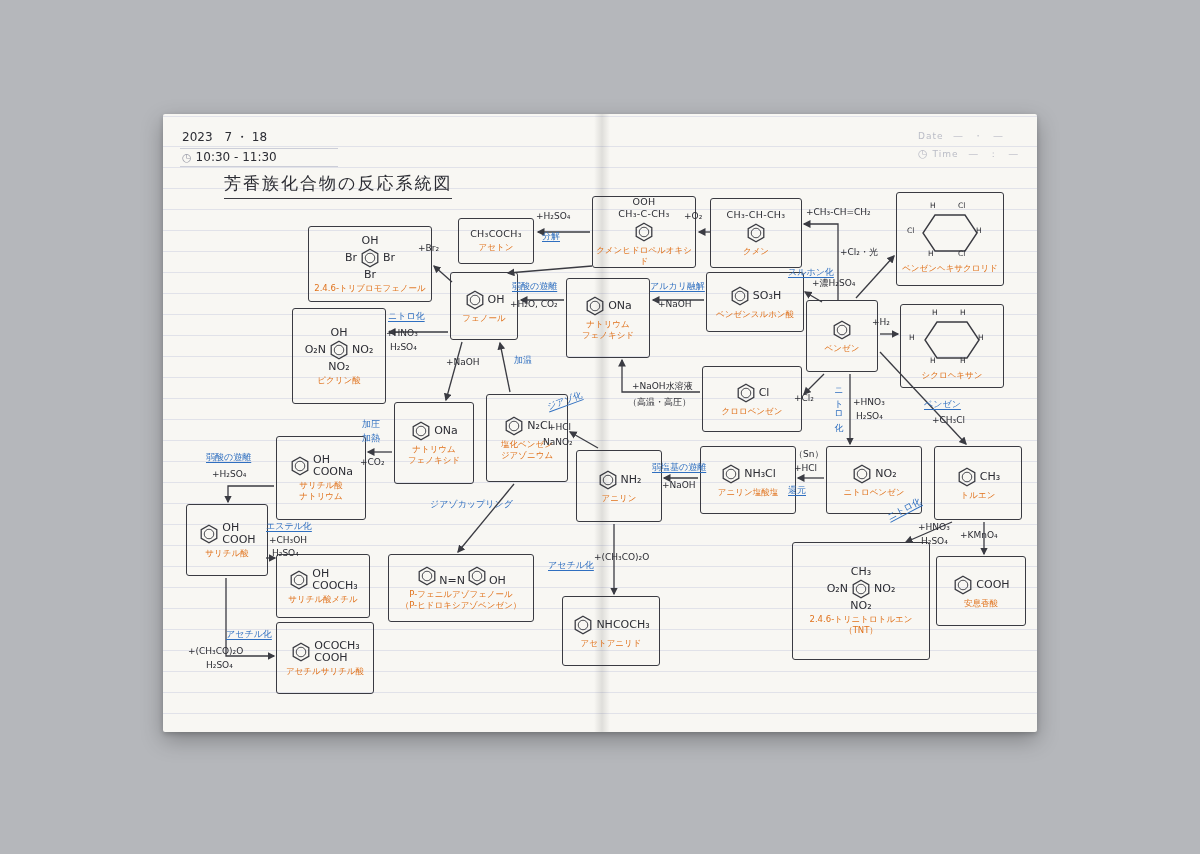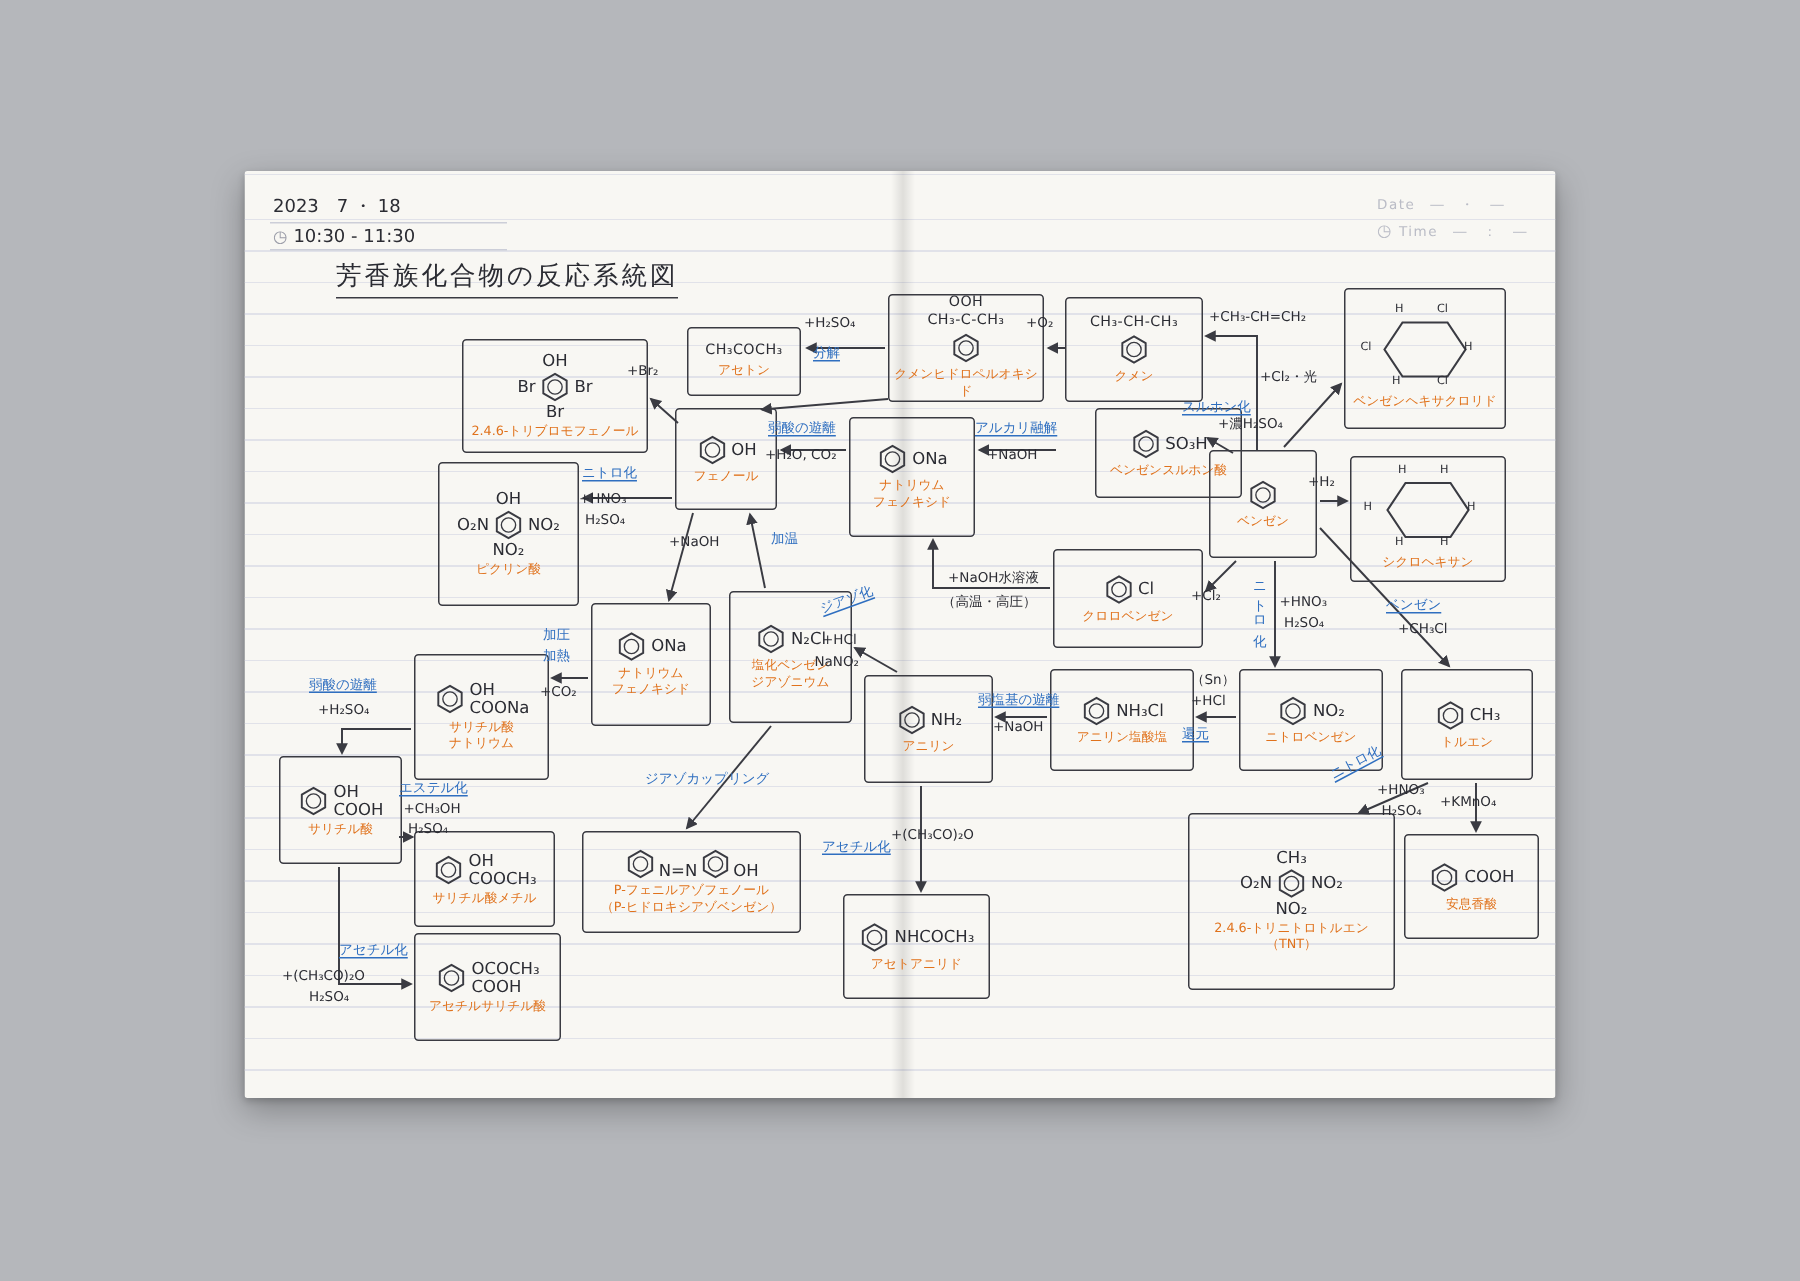--- a/index.html
+++ b/index.html
@@ -180,21 +180,21 @@
             <svg width="22" height="22" viewBox="0 0 24 24">
               <polygon points="12,2.5 20.5,7.3 20.5,16.7 12,21.5 3.5,16.7 3.5,7.3" fill="none" stroke="#3a3b42" stroke-width="1.4"></polygon>
               <circle cx="12" cy="12" r="5.2" fill="none" stroke="#3a3b42" stroke-width="1"></circle>
             </svg>
           </span>
           <span class="sub subr">ONa</span>
         </div>
       </div>
       <div class="nlabel">ナトリウム<br>フェノキシド</div>
     </div>
-    <div class="node" style="left: 706px; top: 272px; width: 98px; height: 60px; margin-left: 24px;">
+    <div class="node" style="left: 706px; top: 272px; width: 98px; height: 60px;">
       <div class="ringwrap">
         <div class="ringmid">
           <span class="ring">
             <svg width="22" height="22" viewBox="0 0 24 24">
               <polygon points="12,2.5 20.5,7.3 20.5,16.7 12,21.5 3.5,16.7 3.5,7.3" fill="none" stroke="#3a3b42" stroke-width="1.4"></polygon>
               <circle cx="12" cy="12" r="5.2" fill="none" stroke="#3a3b42" stroke-width="1"></circle>
             </svg>
           </span>
           <span class="sub subr">SO₃H</span>
         </div>
@@ -489,21 +489,21 @@
     <span class="ann b" style="left: 362px; top: 434px;">加熱</span>
     <span class="ann k" style="left: 360px; top: 458px;">+CO₂</span>
     <span class="ann b u" style="left: 206px; top: 453px;">弱酸の遊離</span>
     <span class="ann k" style="left: 212px; top: 470px;">+H₂SO₄</span>
     <span class="ann b u" style="left: 266px; top: 522px;">エステル化</span>
     <span class="ann k" style="left: 269px; top: 536px;">+CH₃OH</span>
     <span class="ann k" style="left: 272px; top: 549px;">H₂SO₄</span>
     <span class="ann b u" style="left: 226px; top: 630px;">アセチル化</span>
     <span class="ann k" style="left: 188px; top: 647px;">+(CH₃CO)₂O</span>
     <span class="ann k" style="left: 206px; top: 661px;">H₂SO₄</span>
-    <span class="ann b" style="left: 430px; top: 516px;">ジアゾカップリング</span>
+    <span class="ann b" style="left: 430px; top: 500px;">ジアゾカップリング</span>
     <span class="ann b u" style="left: 546px; top: 403px; transform: rotate(-20deg); transform-origin: left top;">ジアゾ化</span>
     <span class="ann k" style="left: 548px; top: 423px;">+HCl</span>
     <span class="ann k" style="left: 543px; top: 438px;">NaNO₂</span>
     <span class="ann b u" style="left: 652px; top: 463px;">弱塩基の遊離</span>
     <span class="ann k" style="left: 662px; top: 481px;">+NaOH</span>
     <span class="ann k" style="left: 794px; top: 450px;">（Sn）</span>
     <span class="ann k" style="left: 794px; top: 464px;">+HCl</span>
     <span class="ann b u" style="left: 788px; top: 486px;">還元</span>
     <span class="ann b u" style="left: 886px; top: 514px; transform: rotate(-28deg); transform-origin: left top;">ニトロ化</span>
     <span class="ann k" style="left: 918px; top: 523px;">+HNO₃</span>

